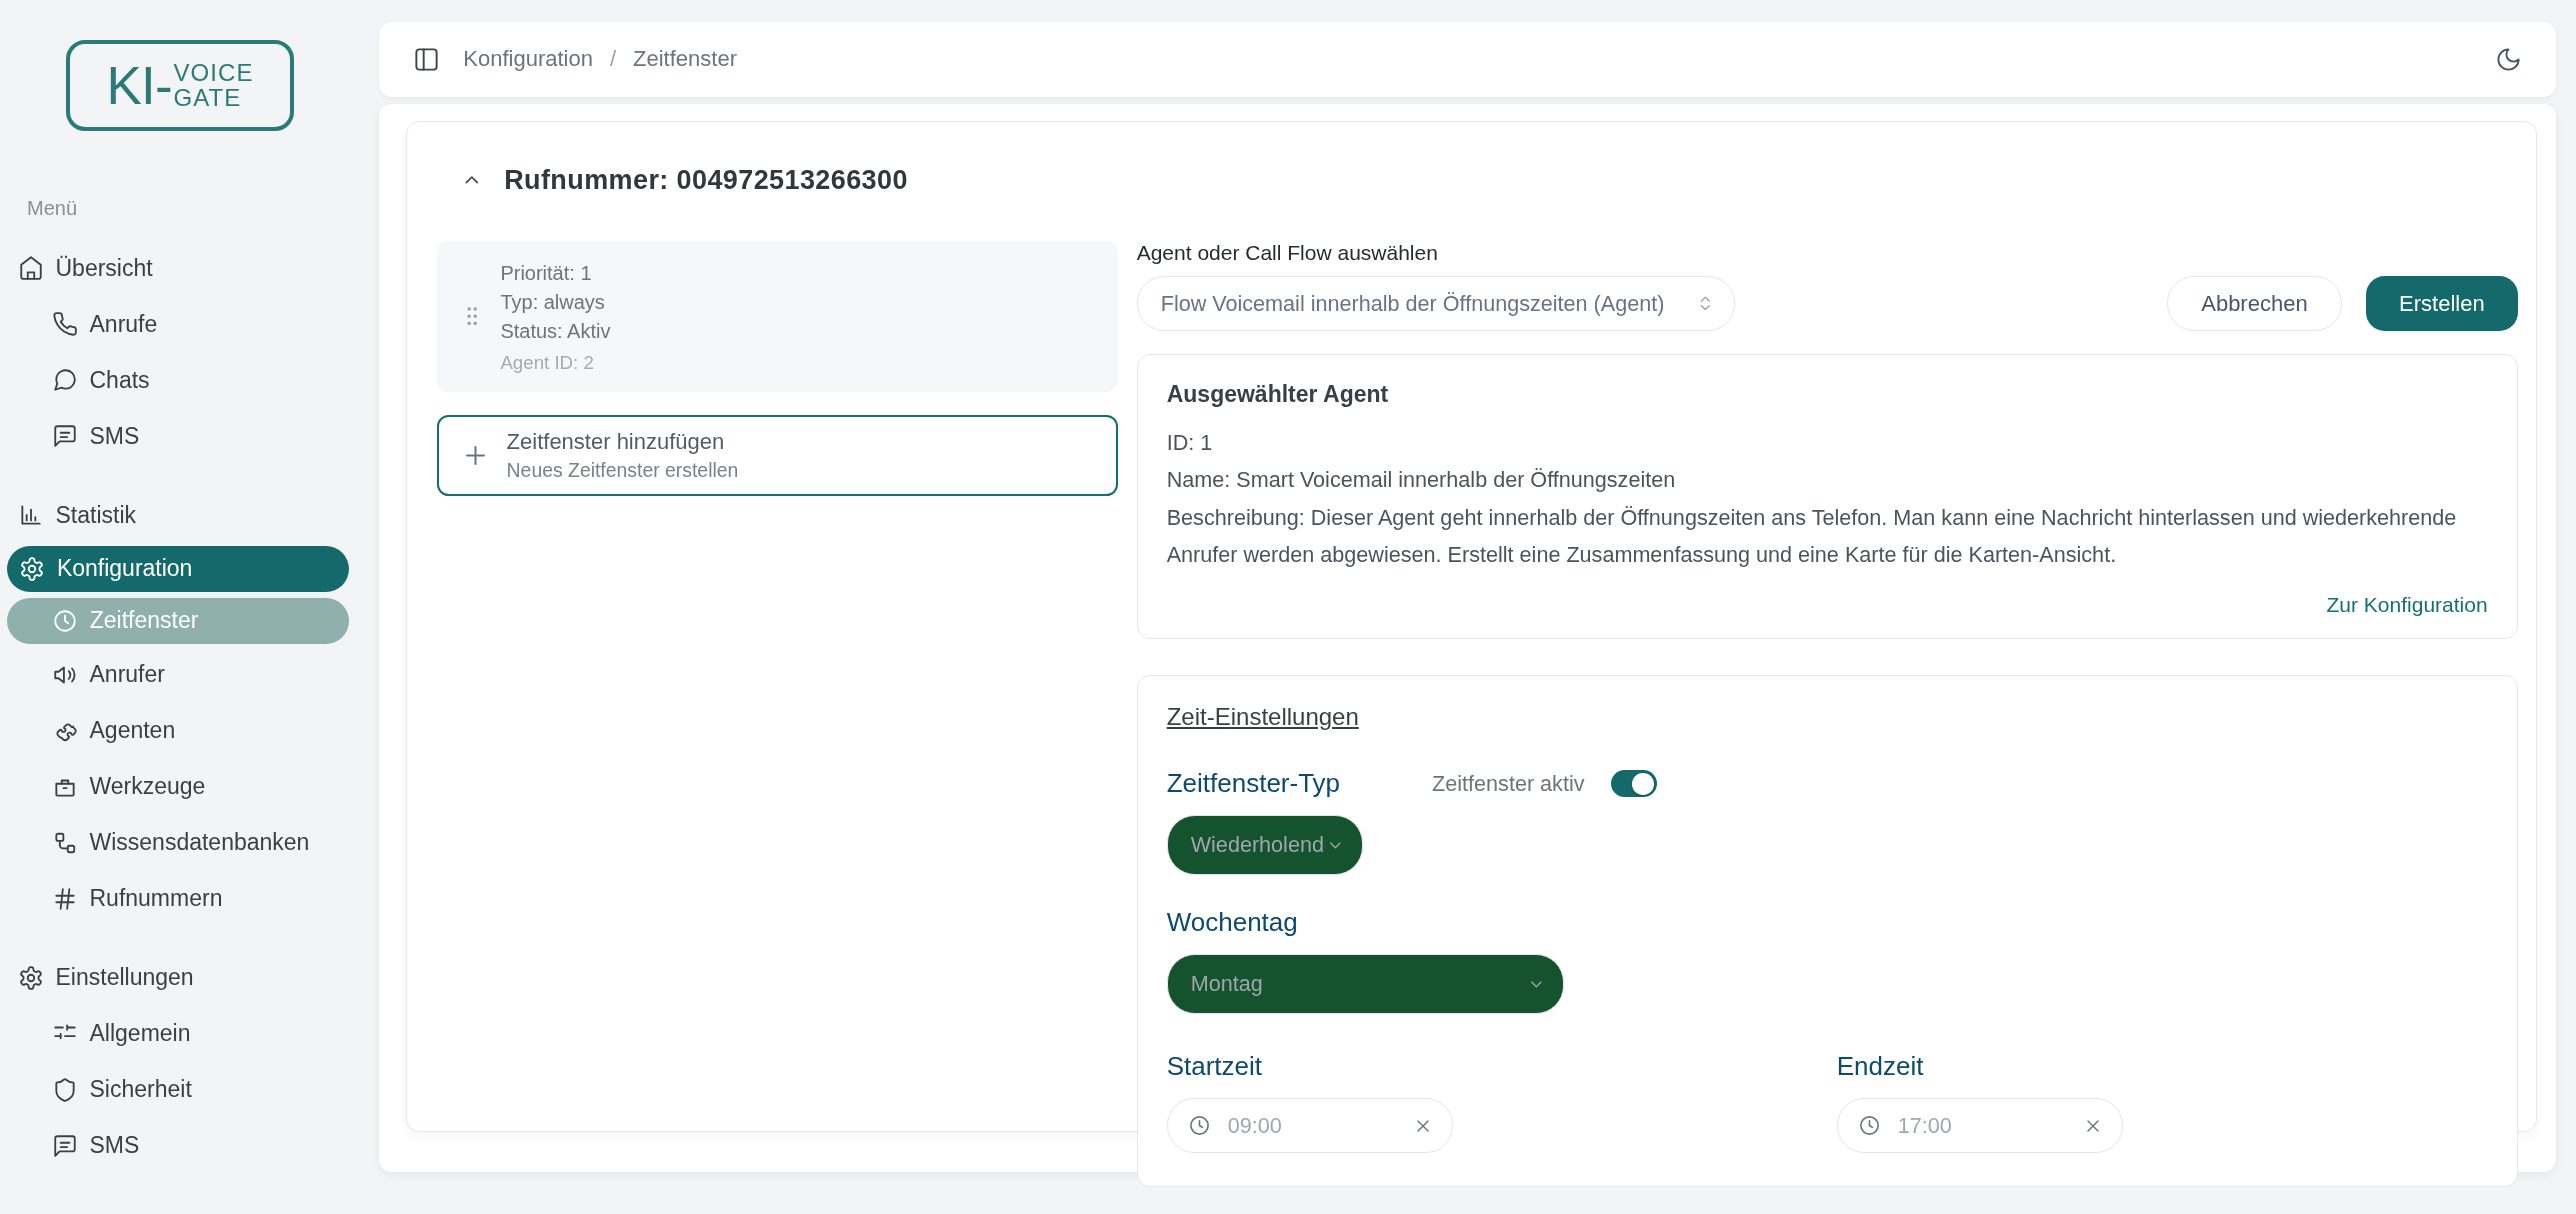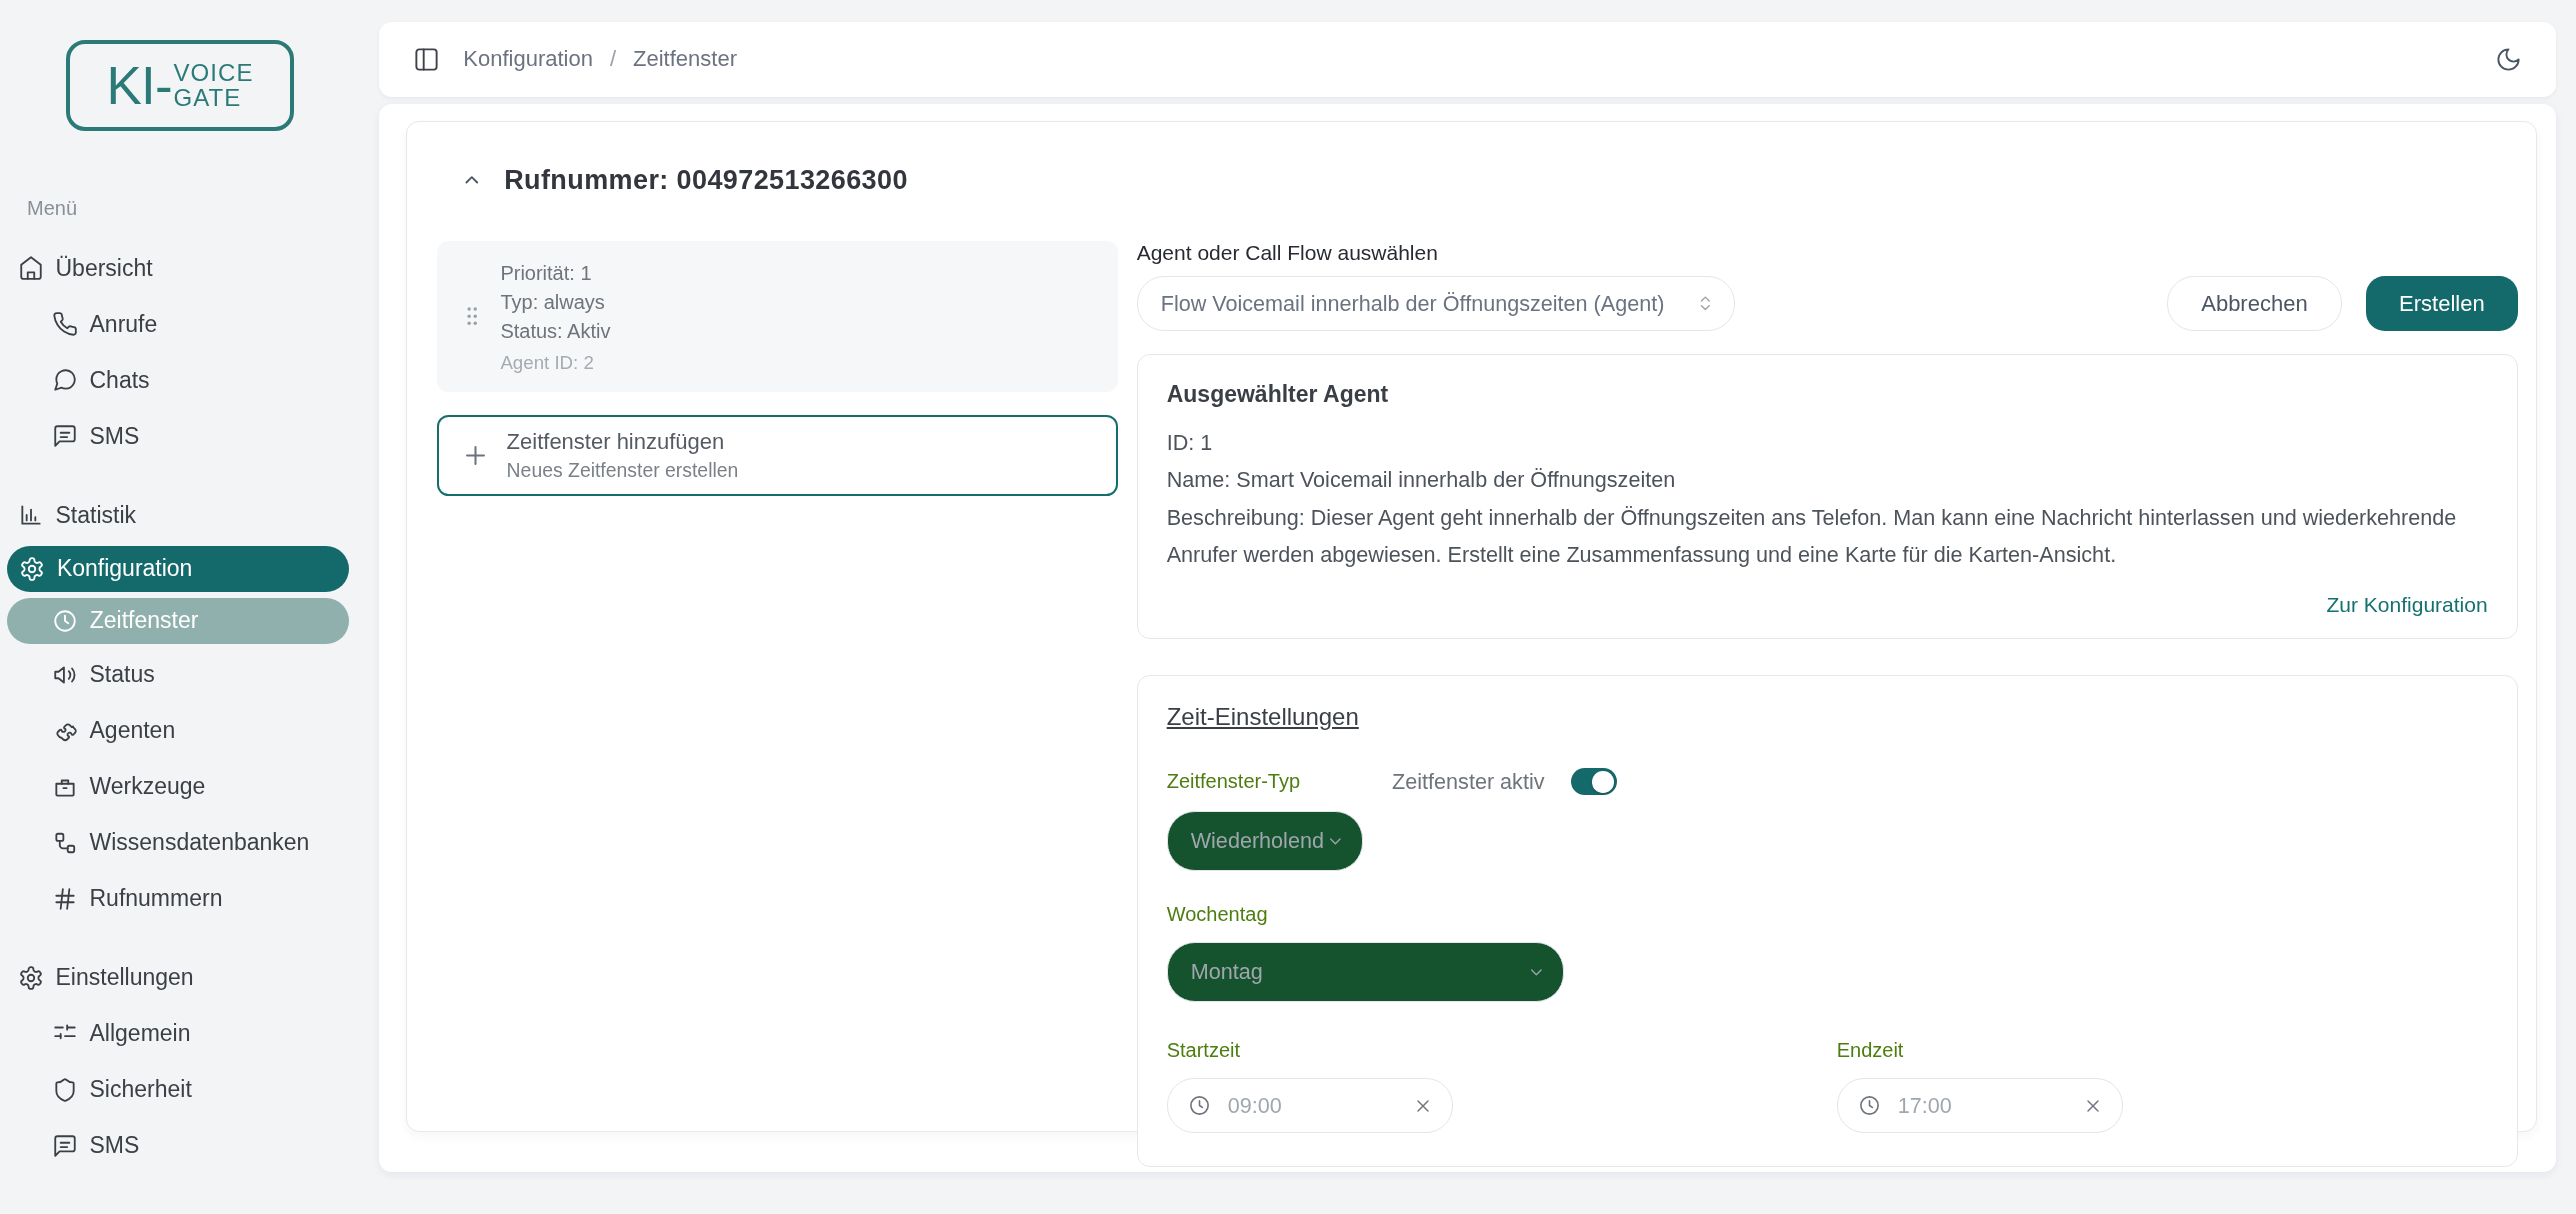--- a/index.html
+++ b/index.html
@@ -118,21 +118,21 @@
   .agent-desc{font-size:21.6px;color:#4d535b;line-height:1.72;max-width:2026px;}
   .config-link{display:block;text-align:right;font-size:21px;color:#15706e;font-weight:500;
                margin-top:20px;text-decoration:none;cursor:pointer;}
 
   .time-card{
     margin-top:36px;border:1.4px solid #e5e8eb;border-radius:13px;background:#fff;
     padding:27px 29px 33px 29px;box-sizing:border-box;
   }
   .time-title{font-size:24px;font-weight:500;color:#3a3f46;text-decoration:underline;}
   .type-row{display:flex;align-items:center;margin-top:37px;}
-  .field-label{font-size:20px;color:#4d7c0f;font-weight:500;}
+  .field-label{font-size:26px;color:#0c4a6e;font-weight:500;}
   .active-group{display:flex;align-items:center;margin-left:92px;}
   .active-label{font-size:21.6px;color:#6e747c;margin-right:26px;}
   .toggle{width:46px;height:27px;border-radius:13.6px;background:#146a6b;position:relative;cursor:pointer;flex:0 0 auto;}
   .toggle .knob{position:absolute;top:2.9px;left:21.6px;width:21.6px;height:21.6px;border-radius:50%;background:#fff;box-shadow:0 0.7px 2.2px rgba(0,0,0,.25);}
   .pill-select{
     height:60px;box-sizing:border-box;border:1.4px solid #e3e6ea;border-radius:28px;background:#14532d;
     display:flex;align-items:center;padding:0 17px 0 23px;cursor:pointer;margin-top:16px;
   }
   .pill-select .val{flex:1;font-size:21.6px;color:#a0a6ad;}
   .chev-down{width:18.7px;height:18.7px;color:#a0a6ad;flex:0 0 auto;}
@@ -220,21 +220,21 @@
             <path d="M12 7v5l3 2"></path>
           </svg>
         <span>Zeitfenster</span>
       </div>
 
       <div class="nav-item lvl1">
         <svg class="ic" viewBox="0 0 24 24">
             <path d="M11 5 6 9H3v6h3l5 4z"></path>
             <path d="M15.5 8.5a5 5 0 0 1 0 7M18.5 6a9 9 0 0 1 0 12"></path>
           </svg>
-        <span>Status</span>
+        <span>Anrufer</span>
       </div>
 
       <div class="nav-item lvl1">
         <svg class="ic" viewBox="0 0 24 24">
             <path d="M19.4 7.85a1 1 0 0 0 .29.88l1.57 1.57c.47.47.7 1.09.7 1.7s-.23 1.24-.7 1.71l-1.61 1.61a1 1 0 0 1-1.66-.46c-.03-.13-.06-.27-.13-.39a1.83 1.83 0 0 0-2.6-.63 1.83 1.83 0 0 0-.63 2.6c.12.07.26.1.39.13a1 1 0 0 1 .46 1.66l-1.61 1.61c-.47.47-1.09.7-1.7.7s-1.24-.23-1.71-.7l-1.57-1.57a1 1 0 0 0-.88-.29 1 1 0 0 1-.88-.29L5.6 16.11a2.4 2.4 0 0 1-.7-1.7c0-.62.23-1.24.7-1.71l1.61-1.61a1 1 0 0 1 1.66.46c.03.13.06.27.13.39a1.83 1.83 0 0 0 2.6.63 1.83 1.83 0 0 0 .63-2.6c-.12-.07-.26-.1-.39-.13a1 1 0 0 1-.46-1.66l1.61-1.61c.47-.47 1.09-.7 1.7-.7s1.24.23 1.71.7l1.57 1.57c.23.23.55.34.88.29z"></path>
           </svg>
         <span>Agenten</span>
       </div>
 
       <div class="nav-item lvl1">

